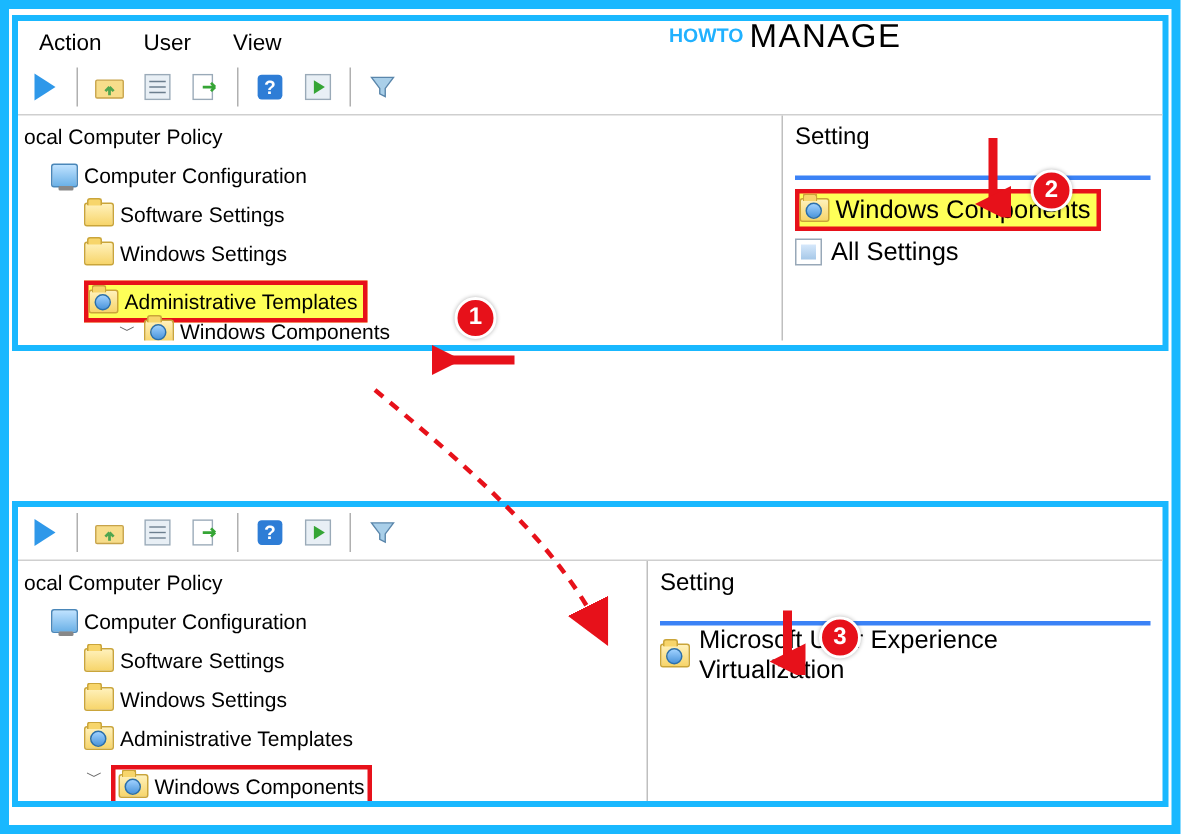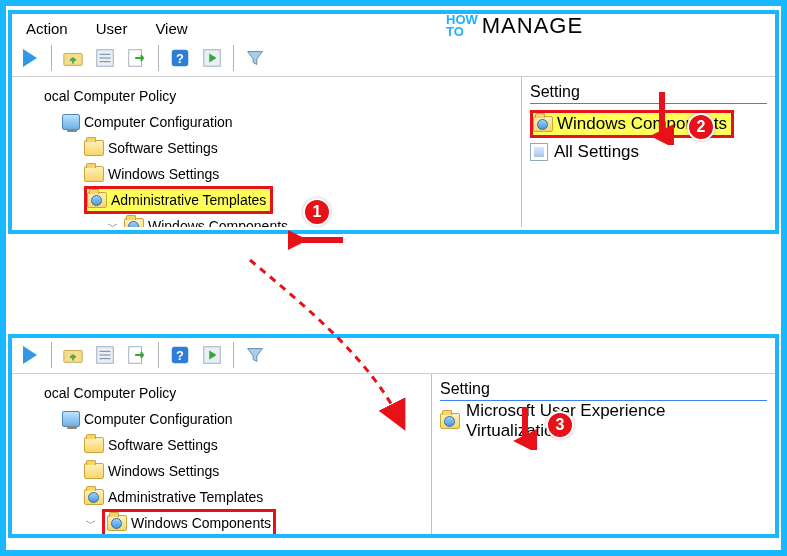--- a/index.html
+++ b/index.html
@@ -76,25 +76,23 @@
     border-right: 1px solid #bfbfbf;
     overflow: hidden;
   }
   .panel.bottom .tree-pane { width: 420px; }
   .list-pane {
     flex: 1;
     padding: 6px 8px;
   }
   .tree-row {
     display: flex;
-    align-items: center;
     gap: 4px;
     height: 26px;
     white-space: nowrap;
-    margin-left: 28px;
   }
   .tree-row .exp {
     width: 14px; text-align: center; color:#666; font-size:11px;
   }
   .tree-row .label { }
   .indent-1 { padding-left: 18px; }
   .indent-2 { padding-left: 40px; }
   .indent-3 { padding-left: 62px; }
 
   .folder-icn {
@@ -121,22 +119,22 @@
   }
   .settings-icn{
     width:18px;height:18px;display:inline-block;position:relative;
     background:#fff;border:1px solid #98a8b8;
   }
   .settings-icn::after{
     content:"";position:absolute;inset:3px;background:linear-gradient(#d6e8fb,#a6c8e8);
   }
 
   .list-header{
-    font-size:16px;color:#000;border-bottom:1px solid #3b82f6;
-    padding-bottom:2px;margin-bottom:6px;
+    font-size:16px;color:#000;border-bottom:3px solid #3b82f6;
+    padding-bottom:16px;margin-bottom:6px;
   }
   .list-row{
     display:flex;align-items:center;gap:6px;height:28px;font-size:17px;
   }
 
   .highlight-box{
     border:3px solid #e7111a;
     background:#feff58;
     padding:0 4px 0 0;
     display:inline-flex;align-items:center;gap:4px;height:28px;
@@ -157,21 +155,21 @@
   .arrow-red{position:absolute;z-index:40;}
   .arrow-red svg{display:block;}
 
   
   .logo{
     position:absolute;top:14px;left:446px;z-index:60;
     font-family:Impact,"Arial Black",sans-serif;
     color:#000;line-height:.92;
     display:flex;align-items:center;gap:4px;
   }
-  .logo .stack{display:flex;flex-direction:column;font-size:13px;color:#20b1ff;font-family:"Segoe UI",sans-serif;font-weight:700;}
+  .logo .stack{display:flex;flex-direction:row;align-items:flex-end;font-size:13px;color:#20b1ff;font-family:"Segoe UI",sans-serif;font-weight:700;}
   .logo .big{font-size:22px;letter-spacing:1px;}
   .logo .box{border:2px solid #000;padding:0 4px;display:inline-block;}
   .logo .right{display:flex;flex-direction:column;align-items:flex-end;}
 
   
   .dashed-arrow{position:absolute;z-index:30;}
 </style>
 </head>
 <body>
 

